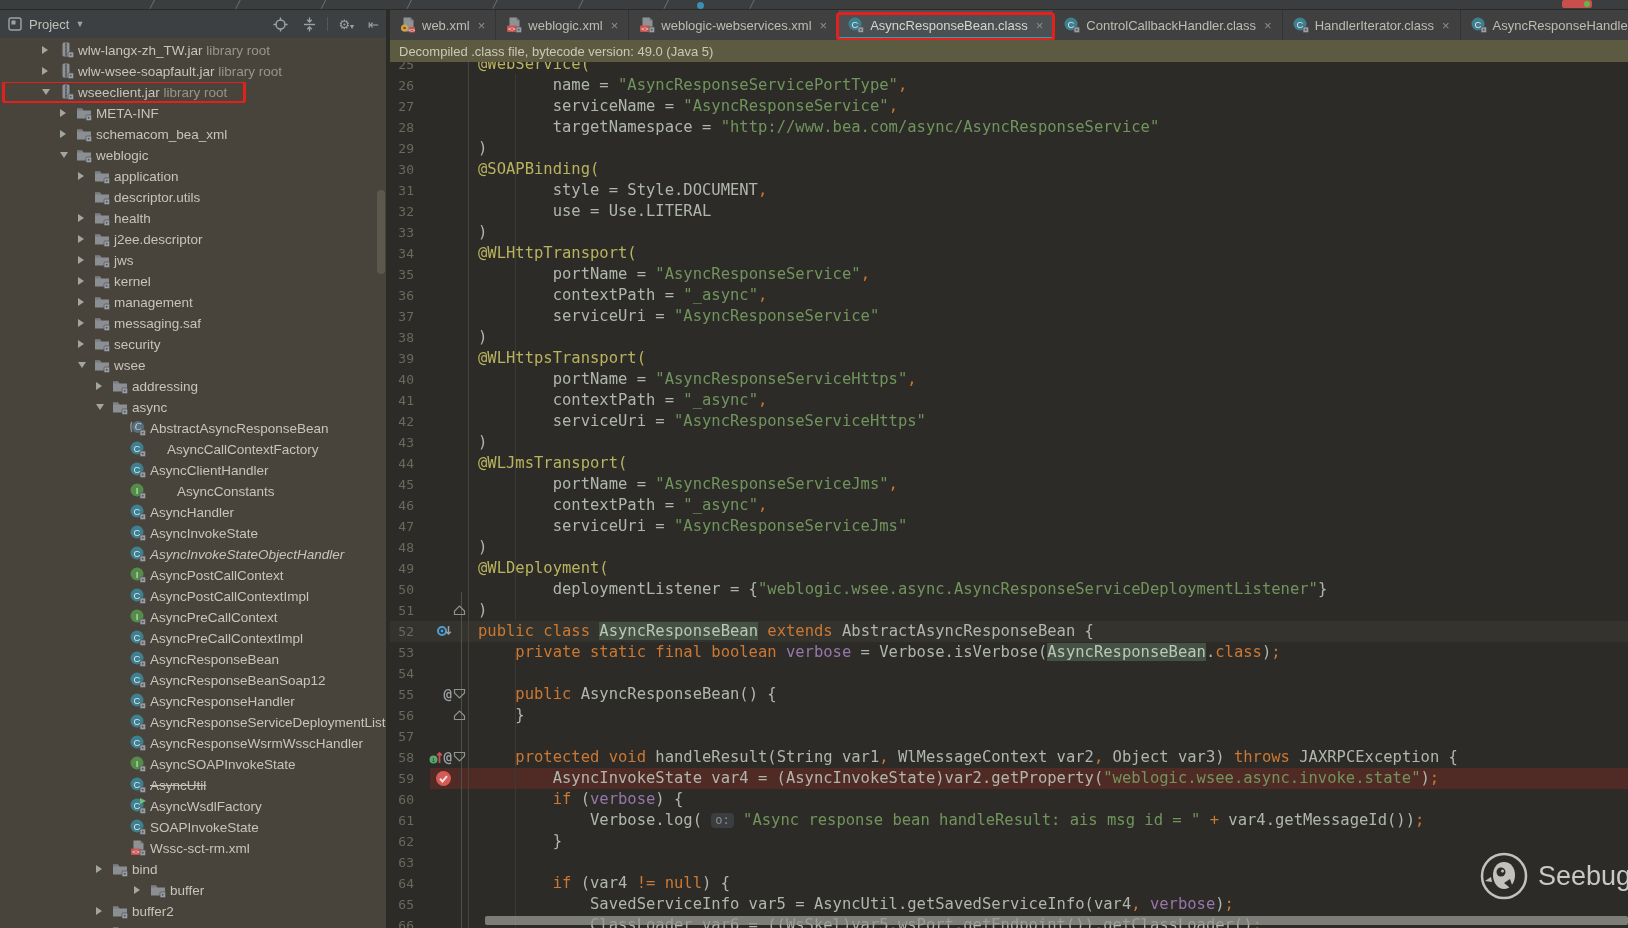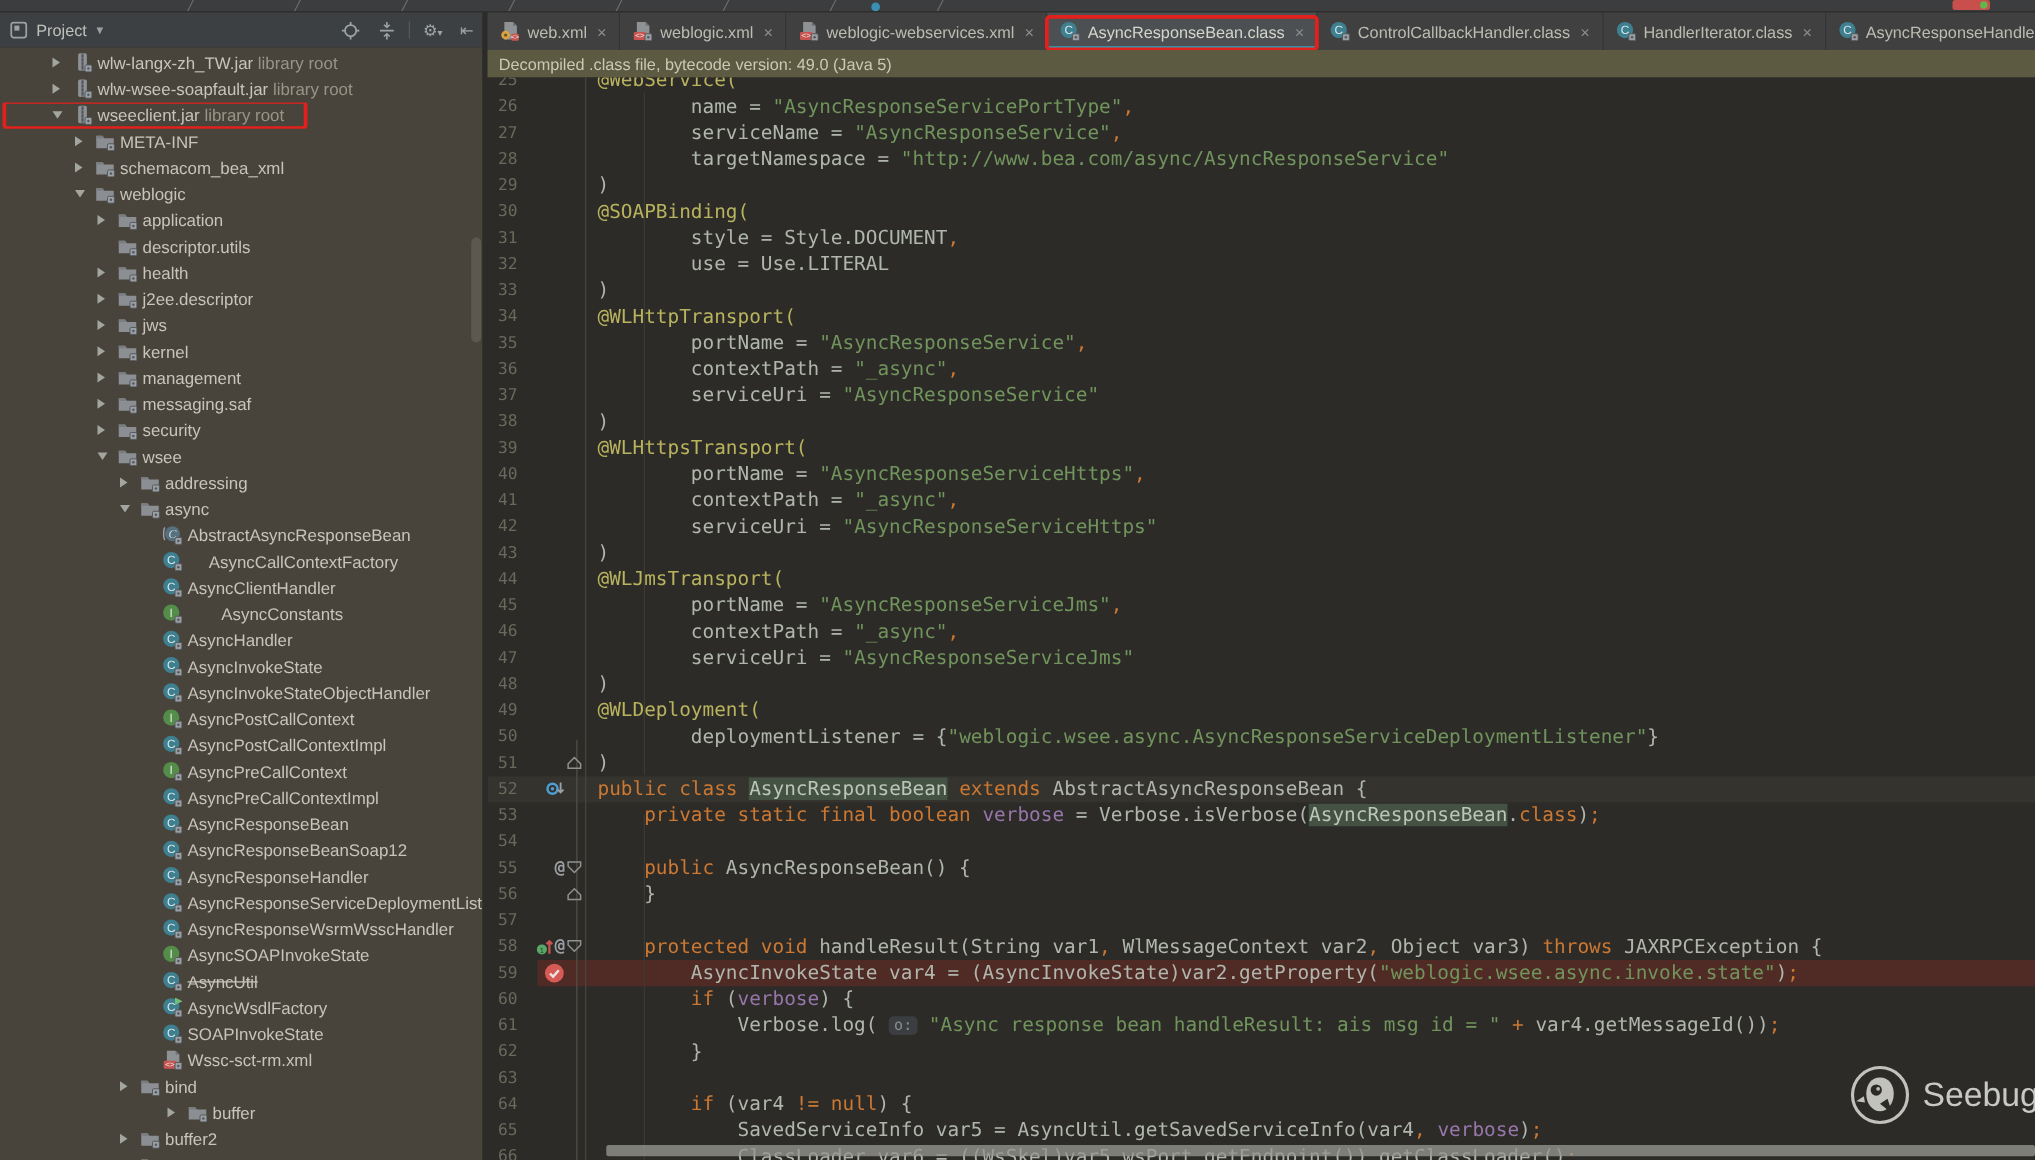--- a/index.html
+++ b/index.html
@@ -373,21 +373,21 @@
           </svg></span>
         <span class="tlabel" style="left: 150px;">AsyncInvokeState</span>
       </div>
       <div class="trow" style="top: 505.5px;">
         <span class="ticon" style="left: 130px; top: 2.5px; position: absolute;"><svg width="16" height="16">
             <circle cx="7" cy="7" r="6.5" fill="#3e7f90"></circle>
             <text x="7" y="10.5" font-size="9.5" font-family="Liberation Sans" fill="#d9e8ec" text-anchor="middle">C</text>
             <rect x="10" y="10" width="5.5" height="5.5" rx="1" fill="#9aa0a6" stroke="#55585c" stroke-width="0.8"></rect>
             <circle cx="12.7" cy="12.7" r="1" fill="#55585c"></circle>
           </svg></span>
-        <span class="tlabel" style="left: 150px;">AsyncInvokeStateObjectHandler</span>
+        <span class="tlabel" style="left: 150px; font-style: italic;">AsyncInvokeStateObjectHandler</span>
       </div>
       <div class="trow" style="top: 526.5px;">
         <span class="ticon" style="left: 130px; top: 2.5px; position: absolute;"><svg width="16" height="16">
             <circle cx="7" cy="7" r="6.5" fill="#548c4a"></circle>
             <text x="7" y="10.5" font-size="9.5" font-family="Liberation Sans" fill="#dcecd8" text-anchor="middle">I</text>
             <rect x="10" y="10" width="5.5" height="5.5" rx="1" fill="#9aa0a6" stroke="#55585c" stroke-width="0.8"></rect>
             <circle cx="12.7" cy="12.7" r="1" fill="#55585c"></circle>
           </svg></span>
         <span class="tlabel" style="left: 150px;">AsyncPostCallContext</span>
       </div>

